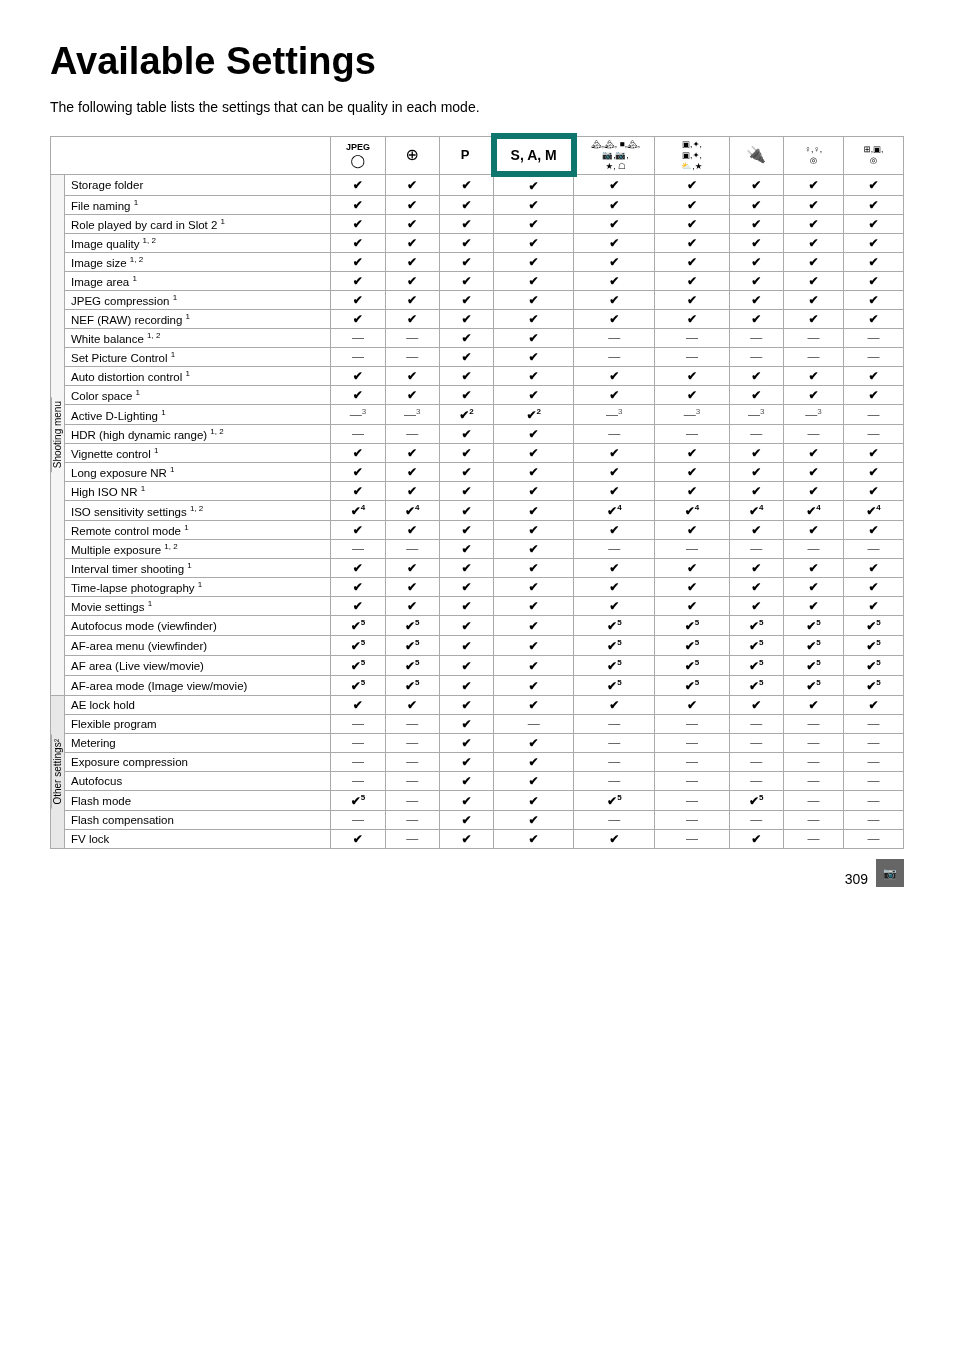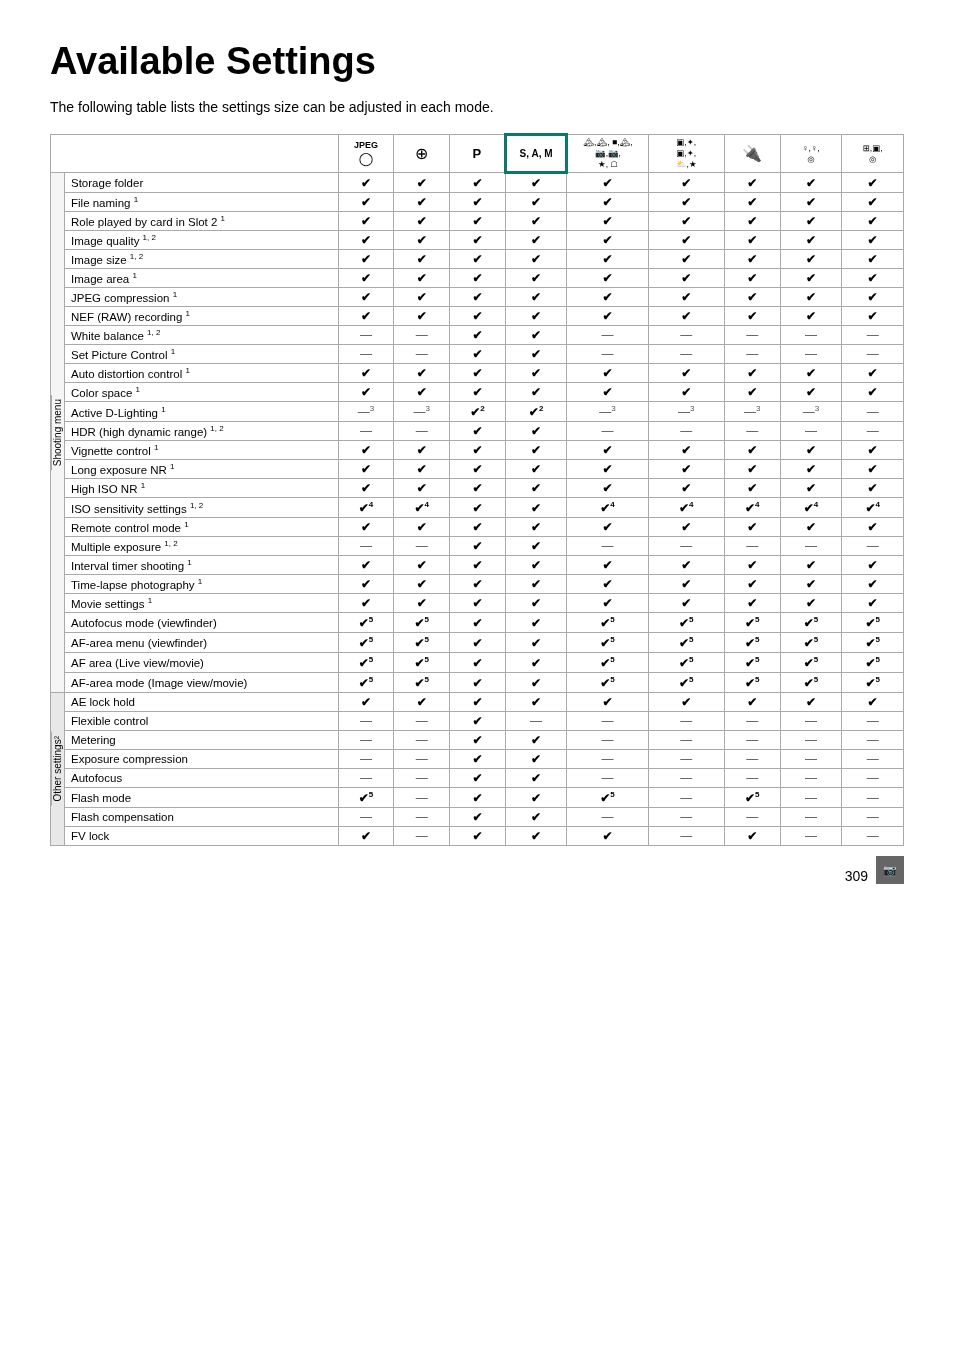--- a/index.html
+++ b/index.html
@@ -81,33 +81,33 @@
       align-items: center;
       justify-content: center;
       font-size: 11px;
       margin-left: 8px;
     }
   </style>
 </head>
 <body>
 
 <h1>Available Settings</h1>
-<p class="subtitle">The following table lists the settings size can be adjusted in each mode.</p>
+<p class="subtitle">The following table lists the settings that can be quality in each mode.</p>
 
 <table>
   <thead>
     <tr>
       <th colspan="2" style="border:1px solid #aaa; border-right:none;"></th>
       <th style="border:1px solid #aaa; font-size:10px; min-width:38px;">
         <div style="font-size:9px; font-weight:bold;">JPEG</div>
         <div style="font-size:13px;">◯</div>
       </th>
       <th style="border:1px solid #aaa; font-size:16px; min-width:38px;">⊕</th>
       <th style="border:1px solid #aaa; font-size:13px; font-weight:bold; min-width:38px;">P</th>
-      <th style="border:3px solid #0f766e; font-size:10px; font-weight:bold; min-width:42px;">S, A, M</th>
+      <th style="border:6px solid #0f766e; font-size:14px; font-weight:bold; min-width:42px;">S, A, M</th>
       <th style="border:1px solid #aaa; font-size:8.5px; min-width:52px; line-height:1.3;">
         <div>🏔,🏔, ■,🏔,</div>
         <div>📷,📷,</div>
         <div>★, ☖</div>
       </th>
       <th style="border:1px solid #aaa; font-size:8.5px; min-width:52px; line-height:1.3;">
         <div>▣,✦,</div>
         <div>▣,✦,</div>
         <div>⛅,★</div>
       </th>
@@ -459,21 +459,21 @@
         <td style="text-align: center; font-size: 12px; min-width: 36px; font-weight: bold;">✔</td>
         <td style="text-align: center; font-size: 12px; min-width: 36px; font-weight: bold;">✔</td>
         <td style="text-align: center; font-size: 12px; min-width: 36px; font-weight: bold;">✔</td>
         <td style="text-align: center; font-size: 12px; min-width: 36px; font-weight: bold;">✔</td>
         <td style="text-align: center; font-size: 12px; min-width: 36px; font-weight: bold;">✔</td>
         <td style="text-align: center; font-size: 12px; min-width: 36px; font-weight: bold;">✔</td>
         <td style="text-align: center; font-size: 12px; min-width: 36px; font-weight: bold;">✔</td>
         <td style="text-align: center; font-size: 12px; min-width: 36px; font-weight: bold;">✔</td>
       </tr>
       <tr>
-        <td class="label-cell">Flexible control</td>
+        <td class="label-cell">Flexible program</td>
         <td style="text-align: center; font-size: 12px; min-width: 36px; color: rgb(85, 85, 85);">—</td>
         <td style="text-align: center; font-size: 12px; min-width: 36px; color: rgb(85, 85, 85);">—</td>
         <td style="text-align: center; font-size: 12px; min-width: 36px; font-weight: bold;">✔</td>
         <td style="text-align: center; font-size: 12px; min-width: 36px; color: rgb(85, 85, 85);">—</td>
         <td style="text-align: center; font-size: 12px; min-width: 36px; color: rgb(85, 85, 85);">—</td>
         <td style="text-align: center; font-size: 12px; min-width: 36px; color: rgb(85, 85, 85);">—</td>
         <td style="text-align: center; font-size: 12px; min-width: 36px; color: rgb(85, 85, 85);">—</td>
         <td style="text-align: center; font-size: 12px; min-width: 36px; color: rgb(85, 85, 85);">—</td>
         <td style="text-align: center; font-size: 12px; min-width: 36px; color: rgb(85, 85, 85);">—</td>
       </tr>

